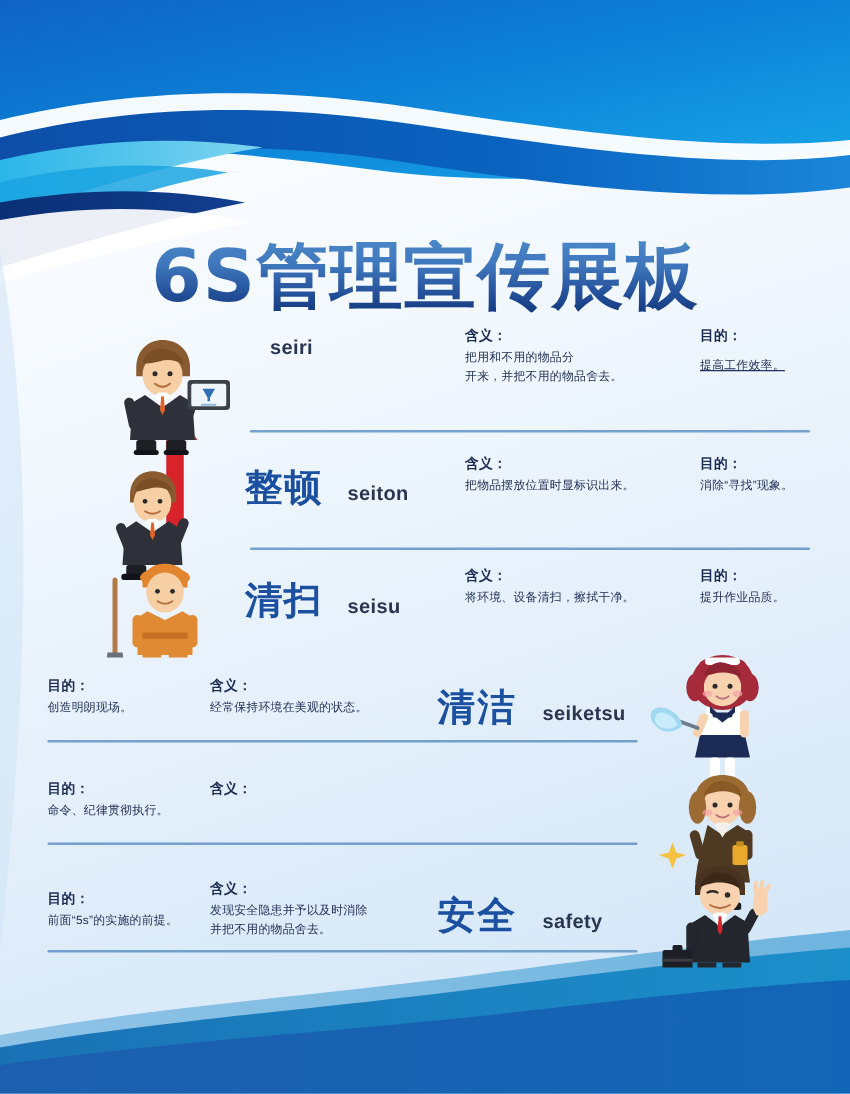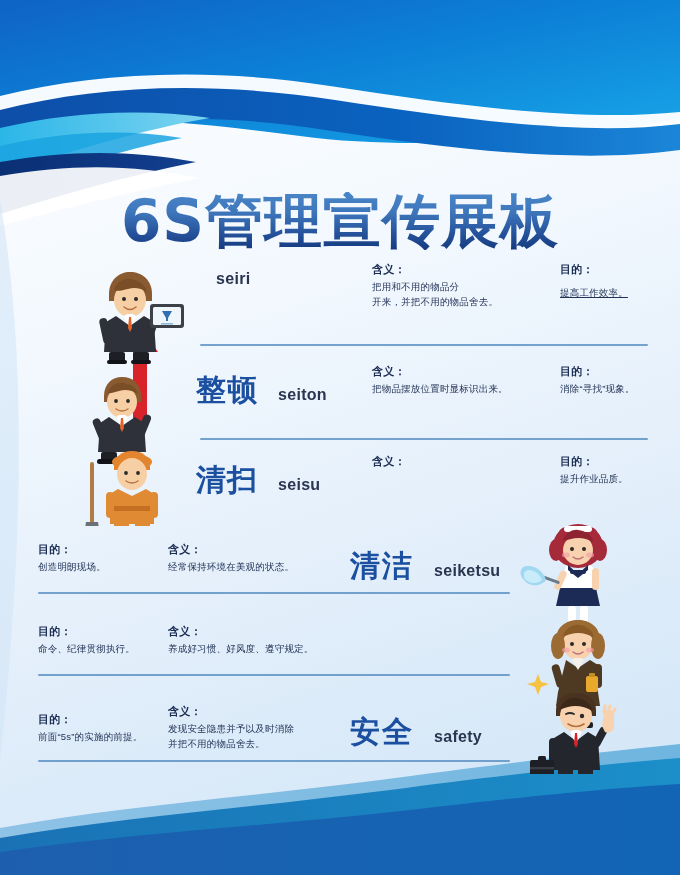--- a/index.html
+++ b/index.html
@@ -249,20 +249,21 @@
     </div>
     <div class="divider" style="left:200px; top:176px; width:448px;"></div>
 
     <div class="row-top" style="top:190px;">
       <div class="kanji-block">
         <span class="kanji">清扫</span>
         <span class="romaji">seisu</span>
       </div>
       <div class="meaning-col" style="left:176px; width:190px; top:2px;">
         <div class="col-label">含义：</div>
+        <div class="col-text">将环境、设备清扫，擦拭干净。</div>
       </div>
       <div class="purpose-col" style="left:364px; width:120px; top:2px;">
         <div class="col-label">目的：</div>
         <div class="col-text">提升作业品质。</div>
       </div>
     </div>
   </div>
 
   <div class="bottom-section">
 
@@ -285,21 +286,20 @@
 
     <div class="divider" style="left:38px; top:146px; width:472px;"></div>
 
     <div class="row-bot" style="top:96px;">
       <div class="purpose-col" style="left:38px; width:130px;">
         <div class="col-label">目的：</div>
         <div class="col-text">命令、纪律贯彻执行。</div>
       </div>
       <div class="meaning-col" style="left:168px; width:190px;">
         <div class="col-label">含义：</div>
-        <div class="col-text">养成好习惯、好风度、遵守规定。</div>
       </div>
     </div>
 
     <div class="divider" style="left:38px; top:232px; width:472px;"></div>
 
     <div class="row-bot" style="top:176px;">
       <div class="purpose-col" style="left:38px; width:128px; top:8px;">
         <div class="col-label">目的：</div>
         <div class="col-text">前面“5s”的实施的前提。</div>
       </div>

